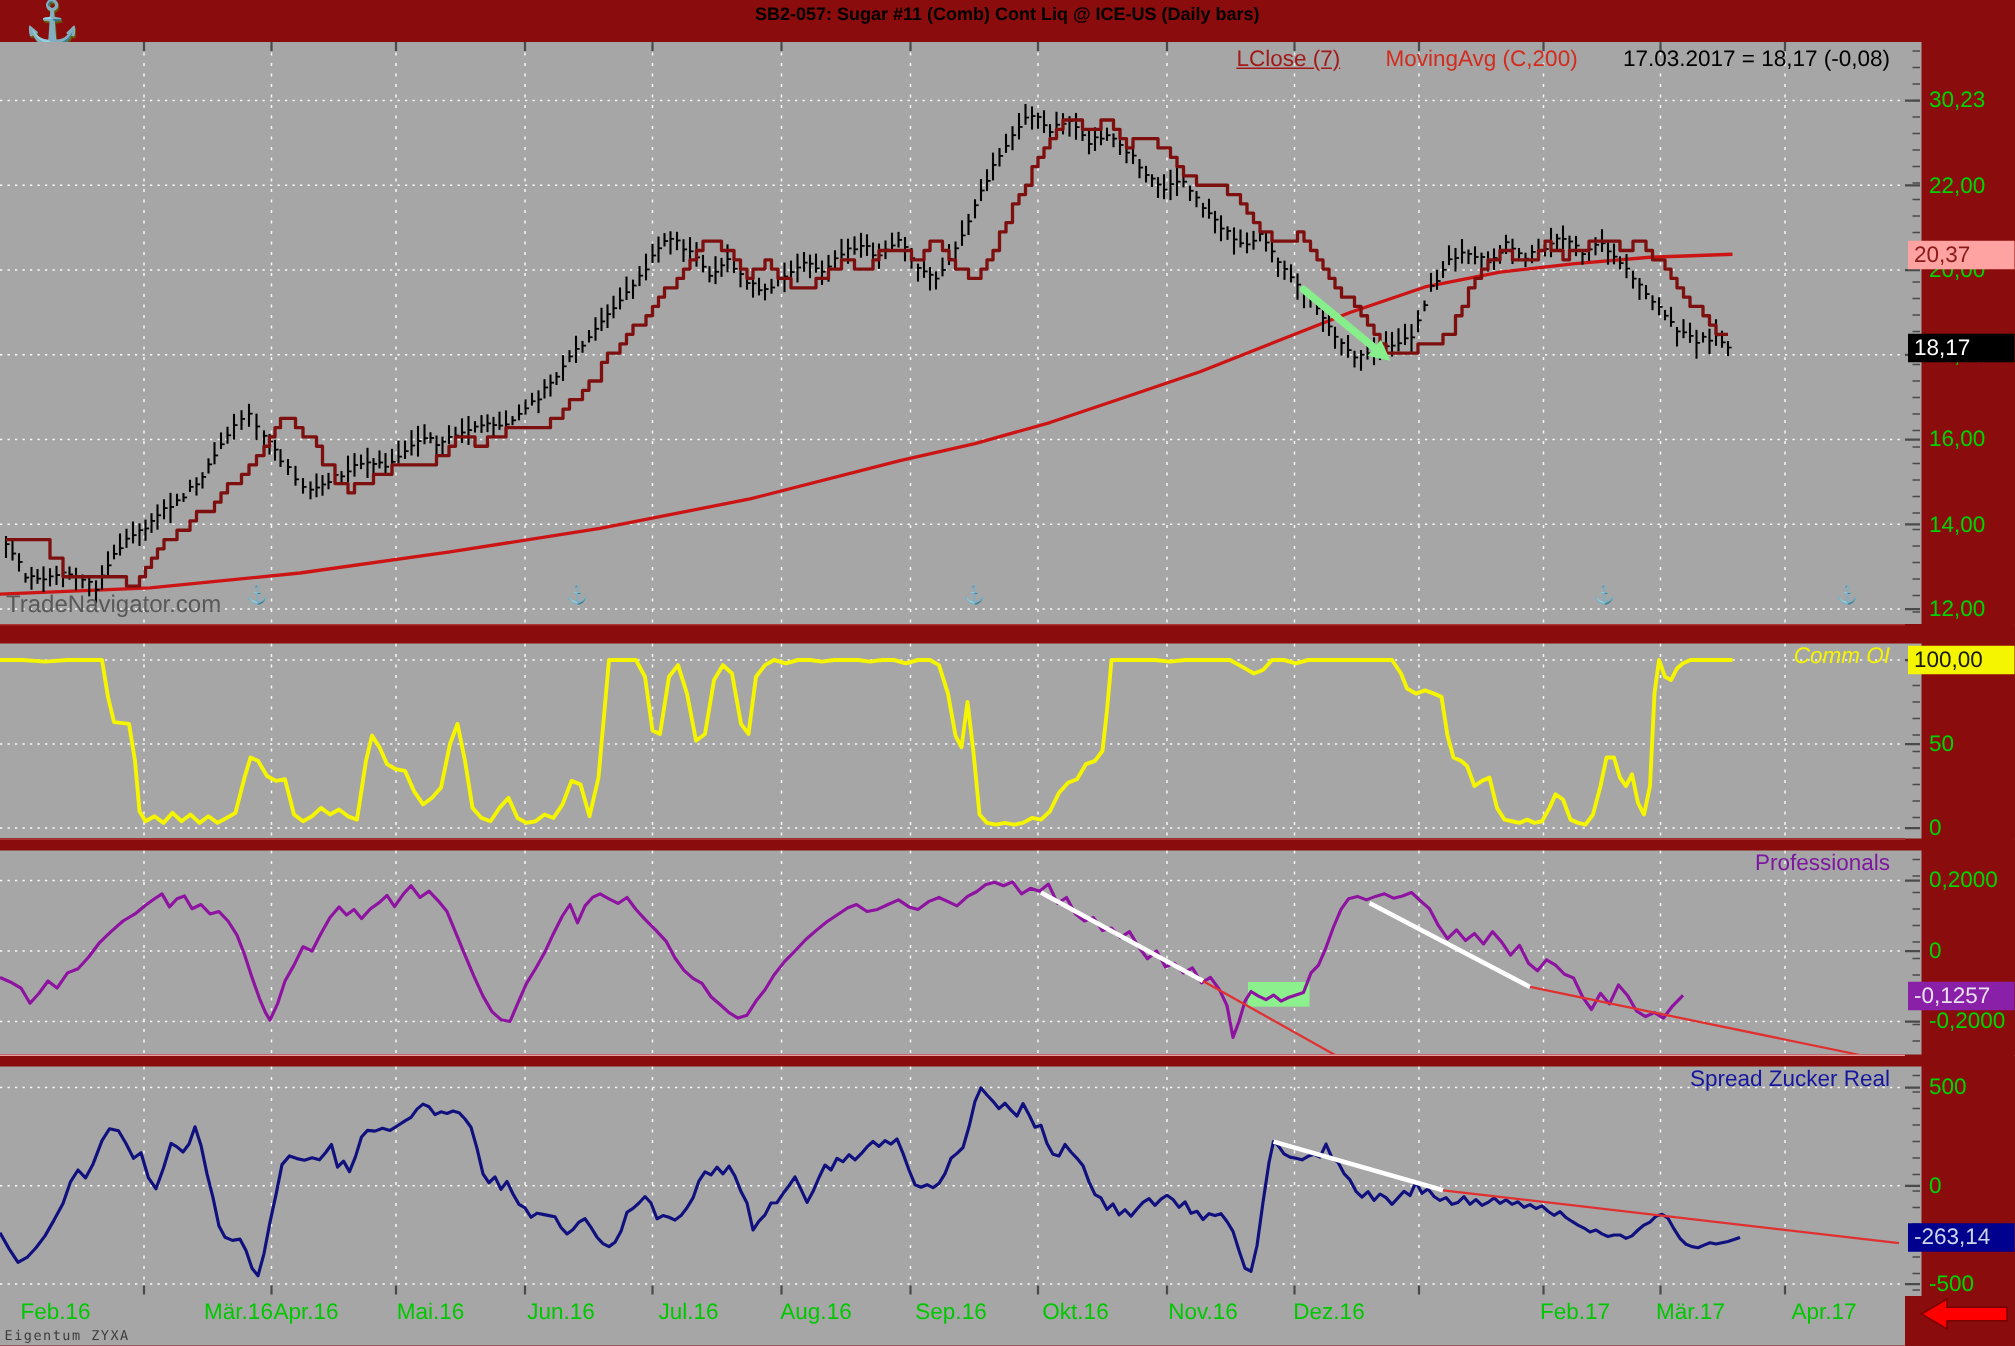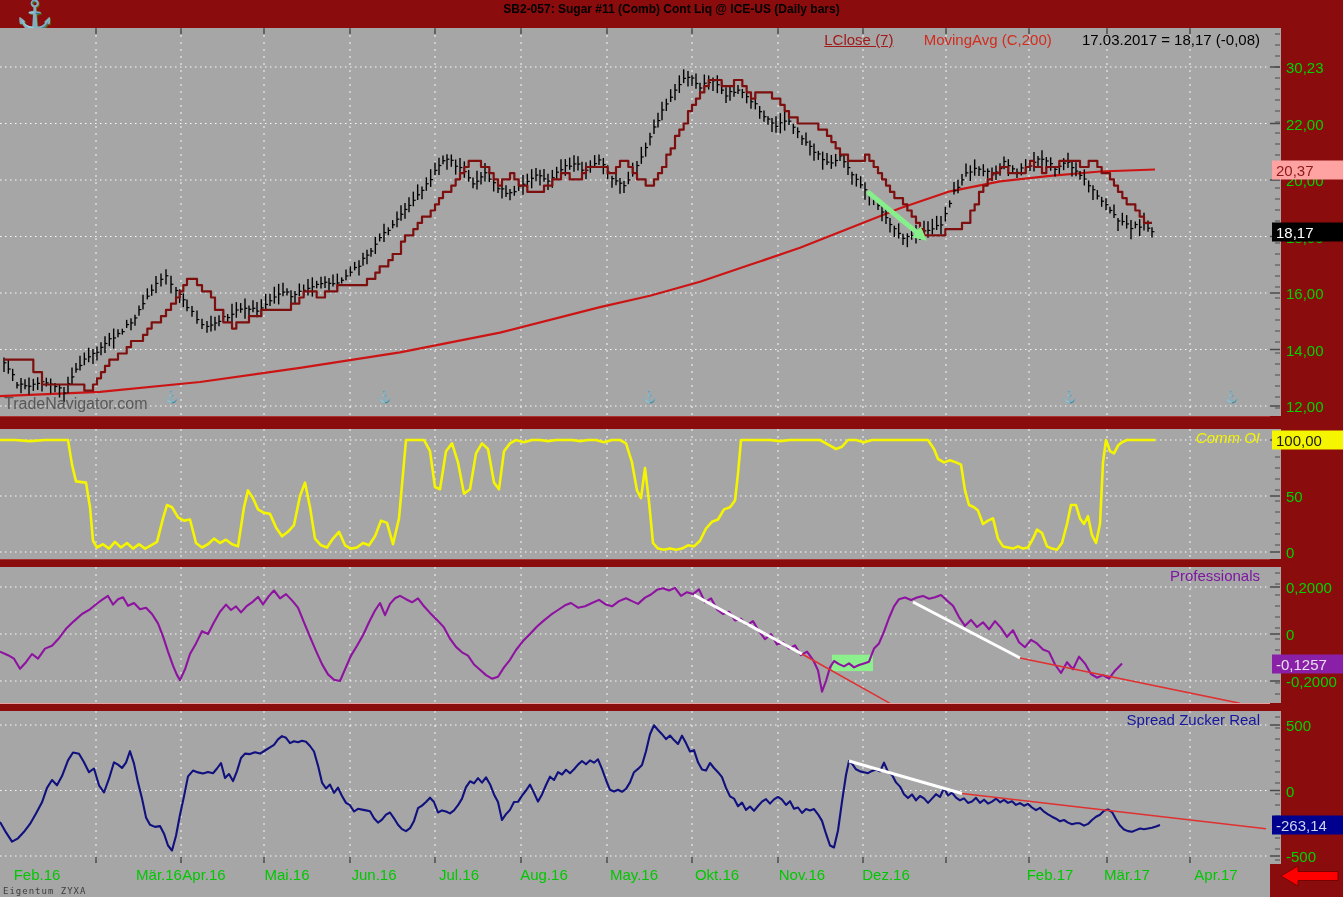--- a/index.html
+++ b/index.html
@@ -856,21 +856,21 @@
   </div>
 
 <div id="month-row">
     <div class="month" style="left: 37px;">Feb.16</div>
     <div class="month" style="left: 118px; margin-left: 41px;">Mär.16</div>
     <div class="month" style="left: 204px;">Apr.16</div>
     <div class="month" style="left: 287px;">Mai.16</div>
     <div class="month" style="left: 374px;">Jun.16</div>
     <div class="month" style="left: 459px;">Jul.16</div>
     <div class="month" style="left: 544px;">Aug.16</div>
-    <div class="month" style="left: 634px;">May.16</div>
+    <div class="month" style="left: 634px;">Sep.16</div>
     <div class="month" style="left: 717px;">Okt.16</div>
     <div class="month" style="left: 802px;">Nov.16</div>
     <div class="month" style="left: 886px;">Dez.16</div>
     <div class="month" style="left: 968px; margin-top: 36px;">Jän.17</div>
     <div class="month" style="left: 1050px;">Feb.17</div>
     <div class="month" style="left: 1127px;">Mär.17</div>
     <div class="month" style="left: 1216px;">Apr.17</div>
   </div>
 
 <div class="arrow-box">

